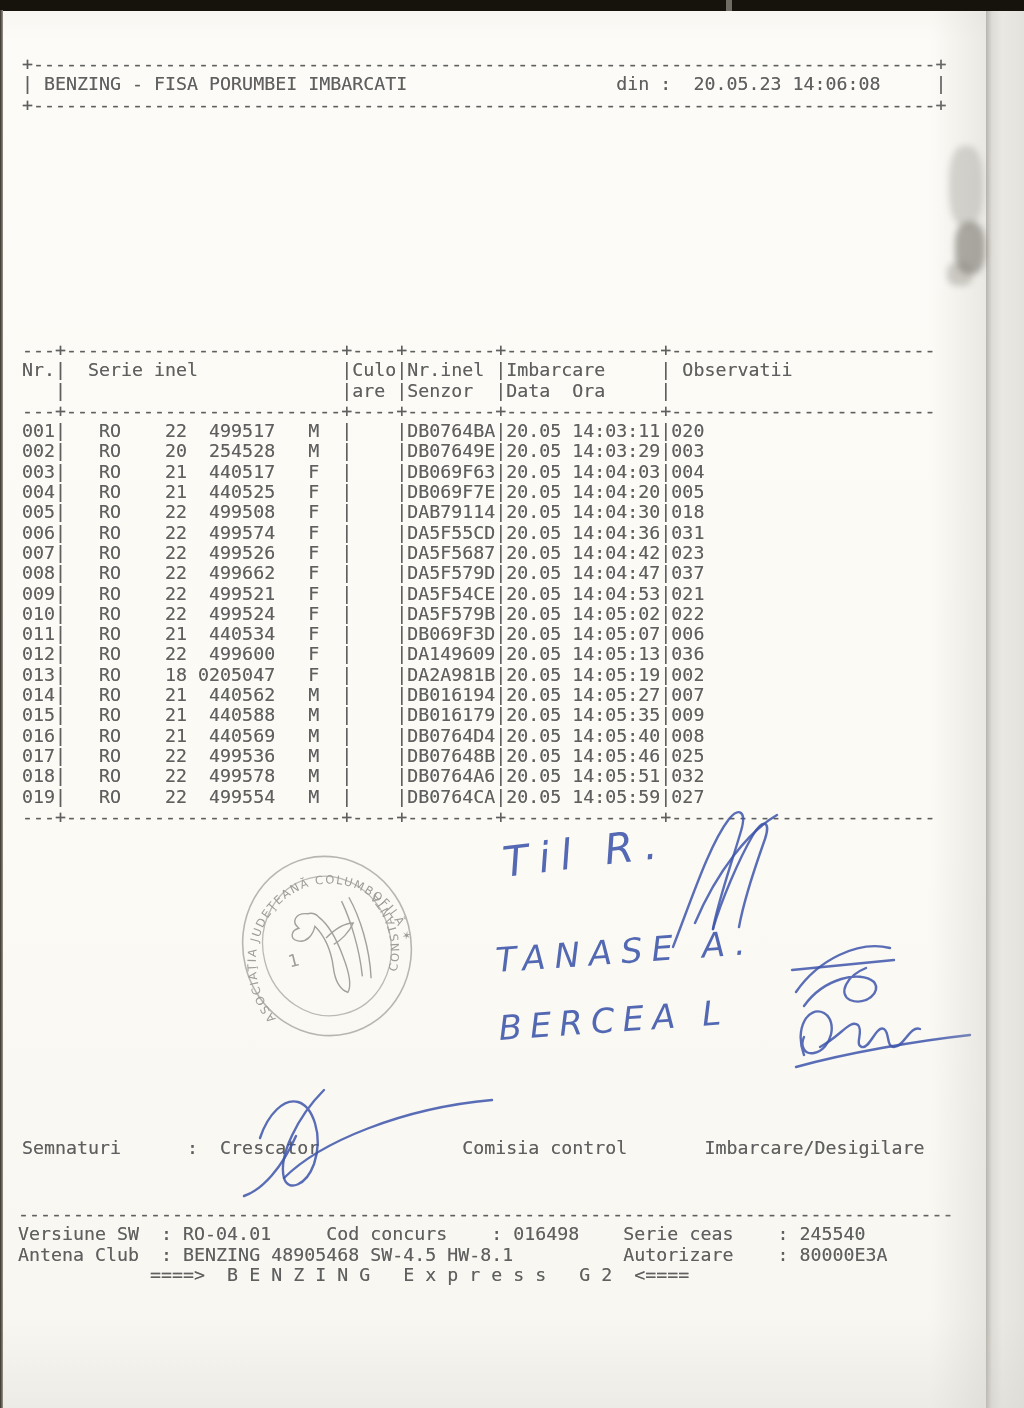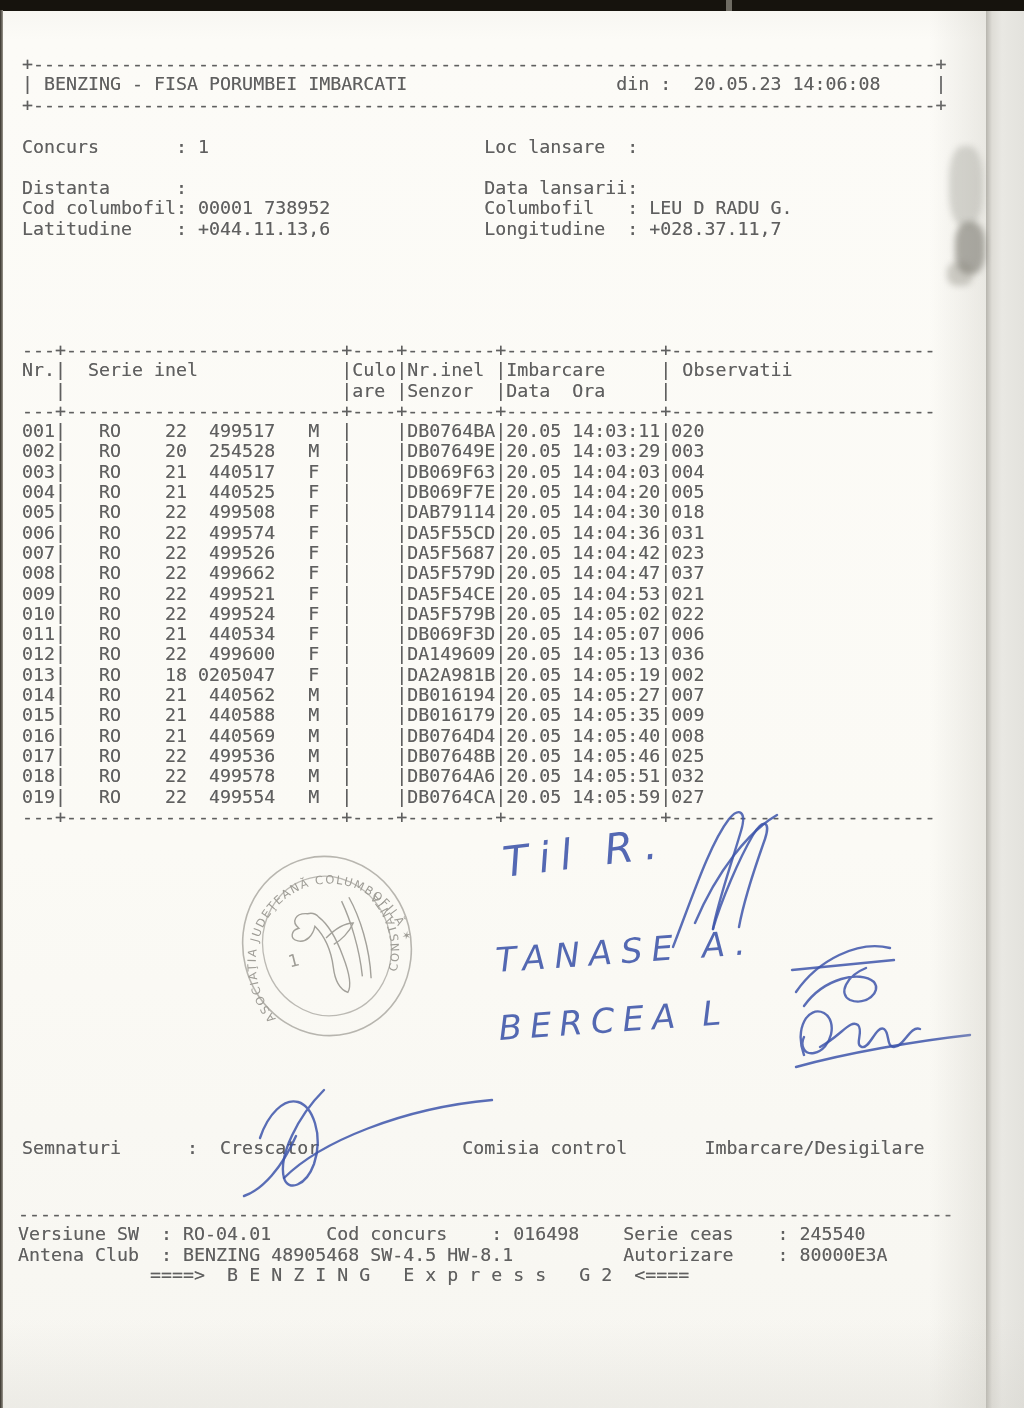--- a/index.html
+++ b/index.html
@@ -40,25 +40,20 @@
 </style>
 </head>
 <body>
 
 <div class="scan">
   <div class="paper"></div>
 
   <pre class="blk" id="header-box" style="left:22px;top:54px;">+----------------------------------------------------------------------------------+
 | BENZING - FISA PORUMBEI IMBARCATI                   din :  20.05.23 14:06:08     |
 +----------------------------------------------------------------------------------+</pre>
-  <pre class="blk" id="info-block" style="left:22px;top:137px;">Concurs       : 1                         Loc lansare  : 
-
-Distanta      :                           Data lansarii: 
-Cod columbofil: 00001 738952              Columbofil   : LEU D RADU G.
-Latitudine    : +044.11.13,6              Longitudine  : +028.37.11,7</pre>
   <div class="blk" id="table-block" style="left:22px;top:340px;"><div class="line">---+-------------------------+----+--------+--------------+------------------------</div><div class="line">Nr.|  Serie inel             |Culo|Nr.inel |Imbarcare     | Observatii</div><div class="line">   |                         |are |Senzor  |Data  Ora     |</div><div class="line">---+-------------------------+----+--------+--------------+------------------------</div><div class="line">001|   RO    22  499517   M  |    |DB0764BA|20.05 14:03:11|020</div><div class="line">002|   RO    20  254528   M  |    |DB07649E|20.05 14:03:29|003</div><div class="line">003|   RO    21  440517   F  |    |DB069F63|20.05 14:04:03|004</div><div class="line">004|   RO    21  440525   F  |    |DB069F7E|20.05 14:04:20|005</div><div class="line">005|   RO    22  499508   F  |    |DAB79114|20.05 14:04:30|018</div><div class="line">006|   RO    22  499574   F  |    |DA5F55CD|20.05 14:04:36|031</div><div class="line">007|   RO    22  499526   F  |    |DA5F5687|20.05 14:04:42|023</div><div class="line">008|   RO    22  499662   F  |    |DA5F579D|20.05 14:04:47|037</div><div class="line">009|   RO    22  499521   F  |    |DA5F54CE|20.05 14:04:53|021</div><div class="line">010|   RO    22  499524   F  |    |DA5F579B|20.05 14:05:02|022</div><div class="line">011|   RO    21  440534   F  |    |DB069F3D|20.05 14:05:07|006</div><div class="line">012|   RO    22  499600   F  |    |DA149609|20.05 14:05:13|036</div><div class="line">013|   RO    18 0205047   F  |    |DA2A981B|20.05 14:05:19|002</div><div class="line">014|   RO    21  440562   M  |    |DB016194|20.05 14:05:27|007</div><div class="line">015|   RO    21  440588   M  |    |DB016179|20.05 14:05:35|009</div><div class="line">016|   RO    21  440569   M  |    |DB0764D4|20.05 14:05:40|008</div><div class="line">017|   RO    22  499536   M  |    |DB07648B|20.05 14:05:46|025</div><div class="line">018|   RO    22  499578   M  |    |DB0764A6|20.05 14:05:51|032</div><div class="line">019|   RO    22  499554   M  |    |DB0764CA|20.05 14:05:59|027</div><div class="line">---+-------------------------+----+--------+--------------+------------------------</div></div>
   <pre class="blk" id="sign-line" style="left:22px;top:1138px;">Semnaturi      :  Crescator             Comisia control       Imbarcare/Desigilare</pre>
   <pre class="blk" id="footer-block" style="left:18px;top:1204px;">-------------------------------------------------------------------------------------
 Versiune SW  : RO-04.01     Cod concurs    : 016498    Serie ceas    : 245540
 Antena Club  : BENZING 48905468 SW-4.5 HW-8.1          Autorizare    : 80000E3A
             ====&gt;  B E N Z I N G   E x p r e s s   G 2  &lt;====</pre>
 
   <svg class="stamp" viewBox="0 0 194 200">
     <g transform="rotate(-14 97 100)" stroke="#98968f" fill="none">
       <ellipse cx="97" cy="100" rx="84" ry="90" stroke-width="1.6" opacity=".8"></ellipse>

